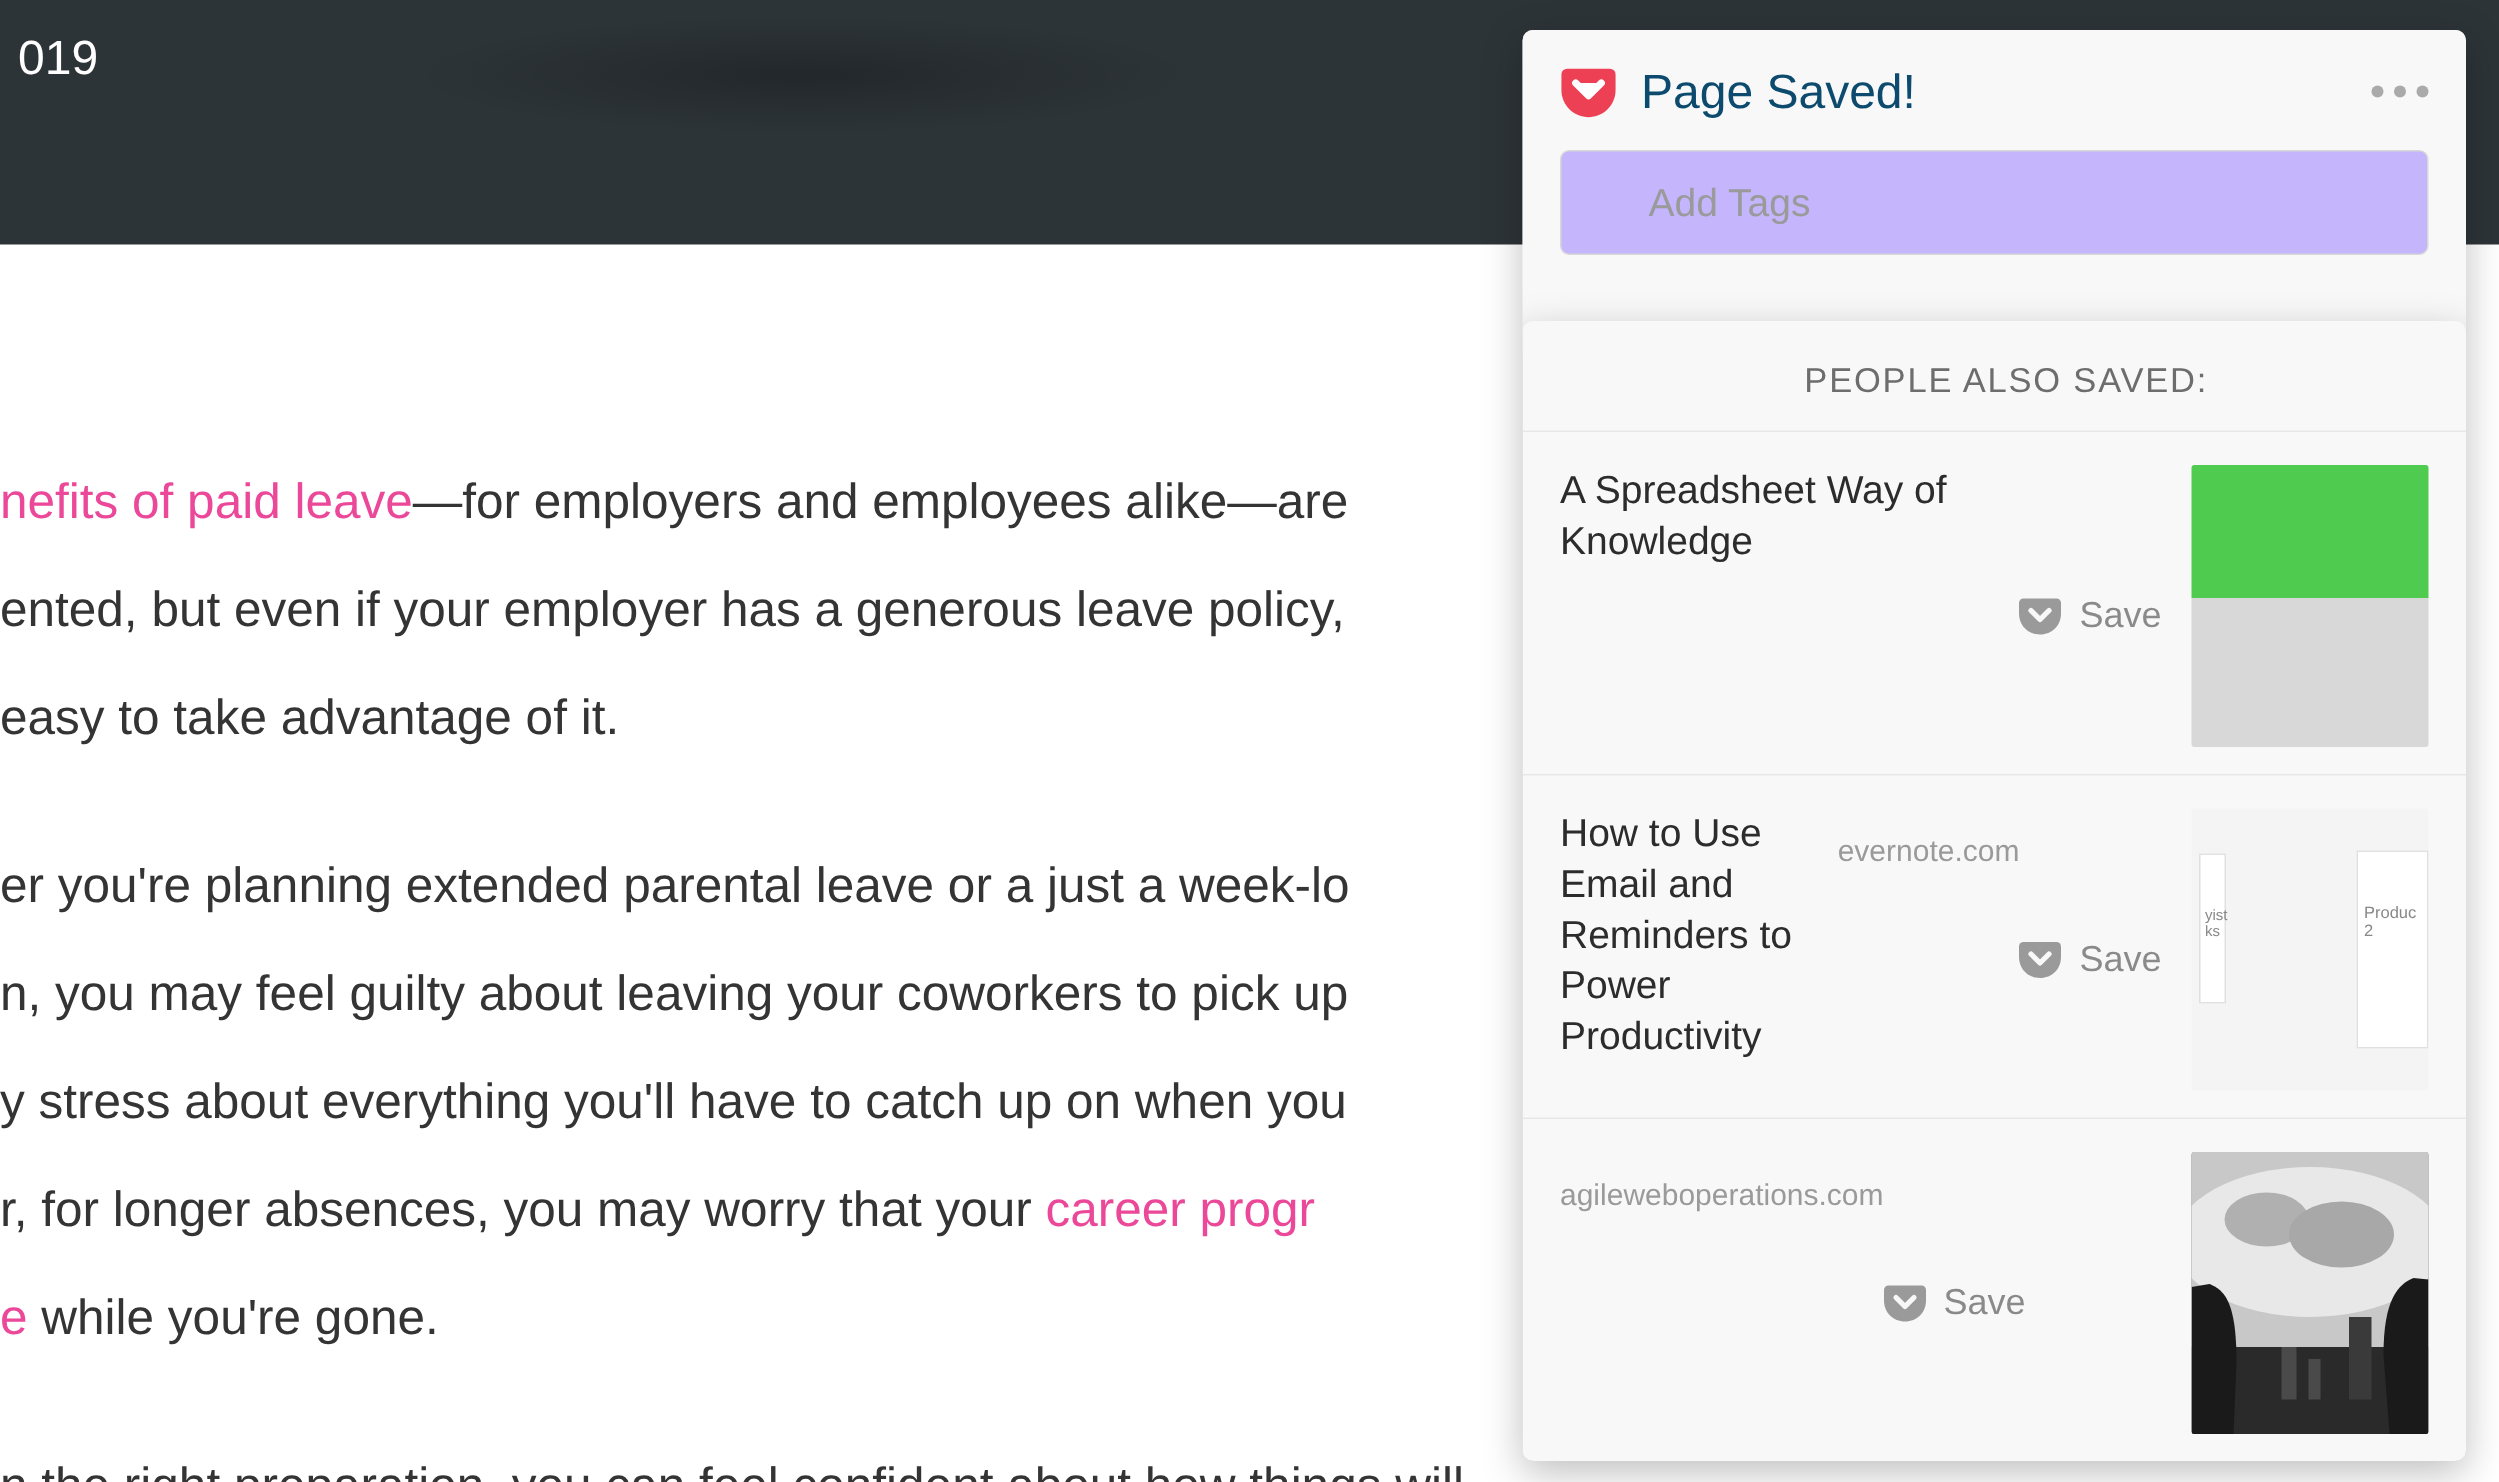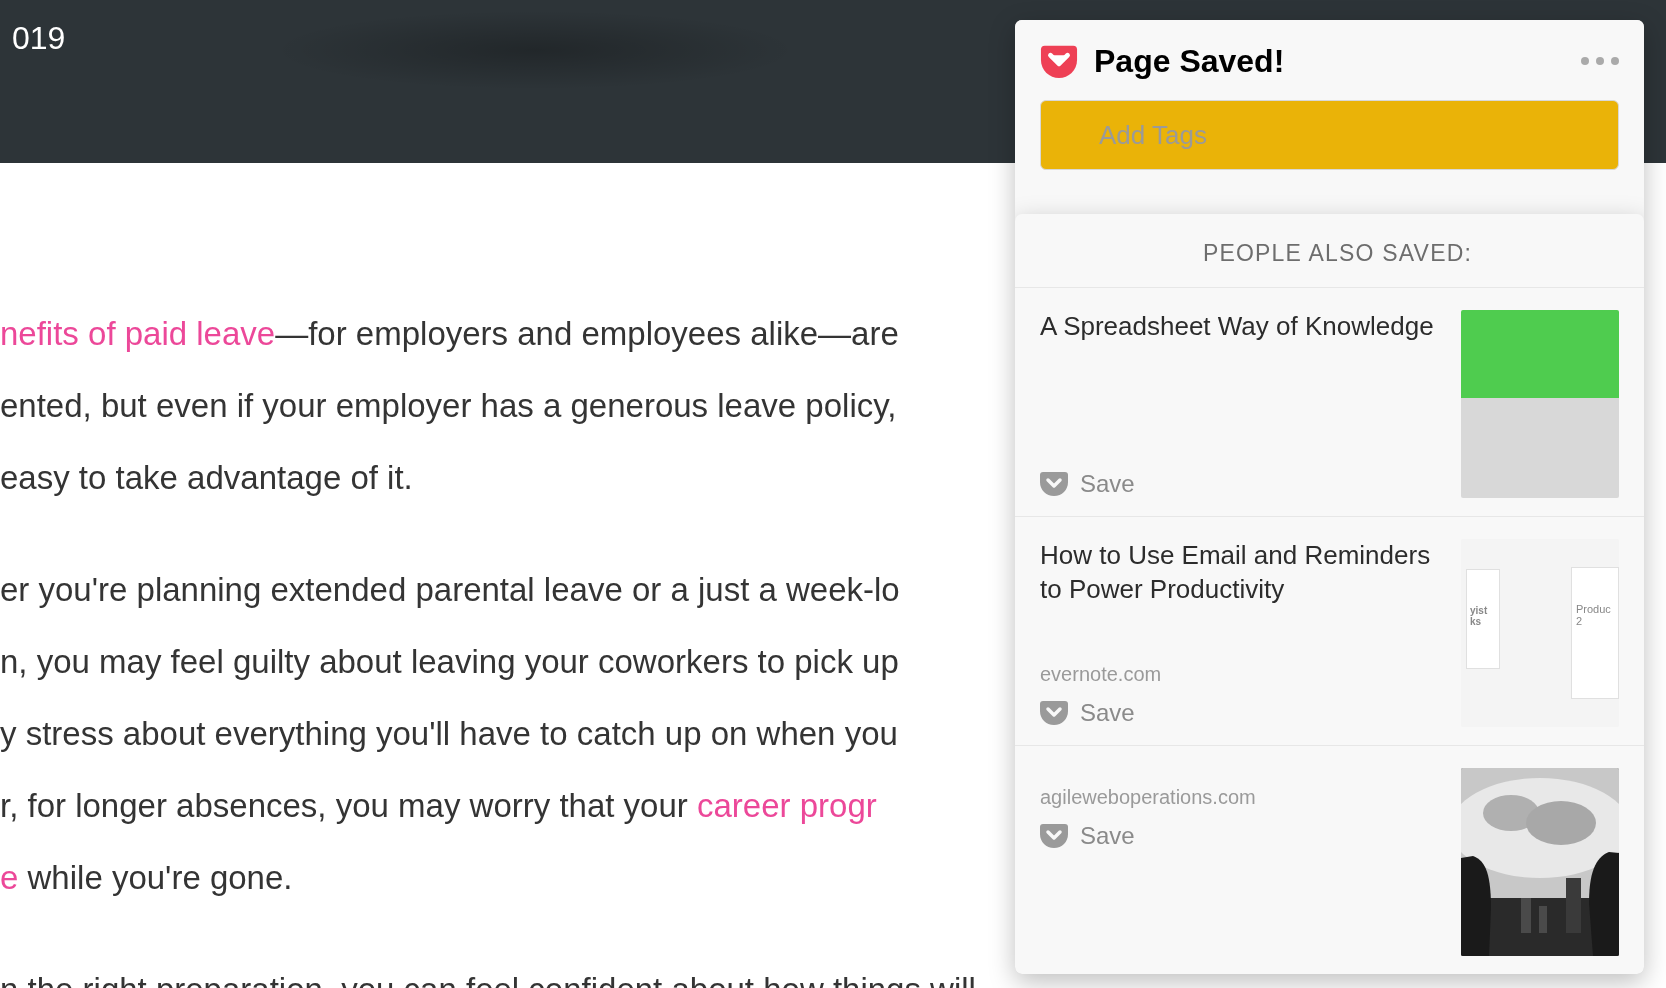--- a/index.html
+++ b/index.html
@@ -78,41 +78,41 @@
   align-items: center;
   gap: 16px;
 }
 .pocket-icon {
   width: 38px;
   height: 38px;
   flex-shrink: 0;
 }
 .saved-title {
   font-size: 32px;
-  font-weight: 700;
-  color: #000000;
+  font-weight: 400;
+  color: #0c4a6e;
 }
 .dots {
   display: flex;
   gap: 7px;
 }
 .dot {
   width: 8px;
   height: 8px;
   border-radius: 50%;
   background: #aaaaaa;
 }
 .tag-input {
   width: 100%;
   height: 70px;
   border: 1px solid #d8d8d8;
   border-radius: 6px;
   font-size: 26px;
   padding: 0 25px 0 58px;
-  background: #eab308;
+  background: #c4b5fd;
   color: #333;
 }
 .tag-input::placeholder {
   color: #9a9a9a;
 }
 .recommendations {
   margin-top: 22px;
   background: #f8f8f8;
   border-radius: 7px;
   box-shadow: 0 8px 26px rgba(0,0,0,0.25);
@@ -132,21 +132,21 @@
   padding: 22px 25px 18px 25px;
   border-bottom: 1px solid #e7e7e7;
   gap: 20px;
 }
 .rec-item:last-child {
   border-bottom: none;
 }
 .rec-info {
   flex: 1;
   display: flex;
-  flex-direction: column;
+  flex-direction: row;
 }
 .rec-title {
   font-size: 26px;
   font-weight: 400;
   color: #2c2c2c;
   line-height: 1.3;
   margin-bottom: auto;
 }
 .rec-source {
   font-size: 20px;
@@ -178,28 +178,27 @@
   background: linear-gradient(to bottom, #4fcc4f 0%, #4fcc4f 47%, #d8d8d8 47%, #d8d8d8 100%);
 }
 .thumb-2 {
   background: #f4f4f4;
   position: relative;
 }
 .thumb-2 .card-a {
   position: absolute;
   left: 5px;
   top: 30px;
-  width: 34px;
+  width: 18px;
   height: 100px;
   background: #fff;
   border: 1px solid #e0e0e0;
   font-size: 10px;
   color: #888;
   padding: 35px 3px 3px 3px;
-  font-weight: bold;
 }
 .thumb-2 .card-b {
   position: absolute;
   right: 0px;
   top: 28px;
   width: 48px;
   height: 132px;
   background: #fff;
   border: 1px solid #e0e0e0;
   font-size: 11px;

